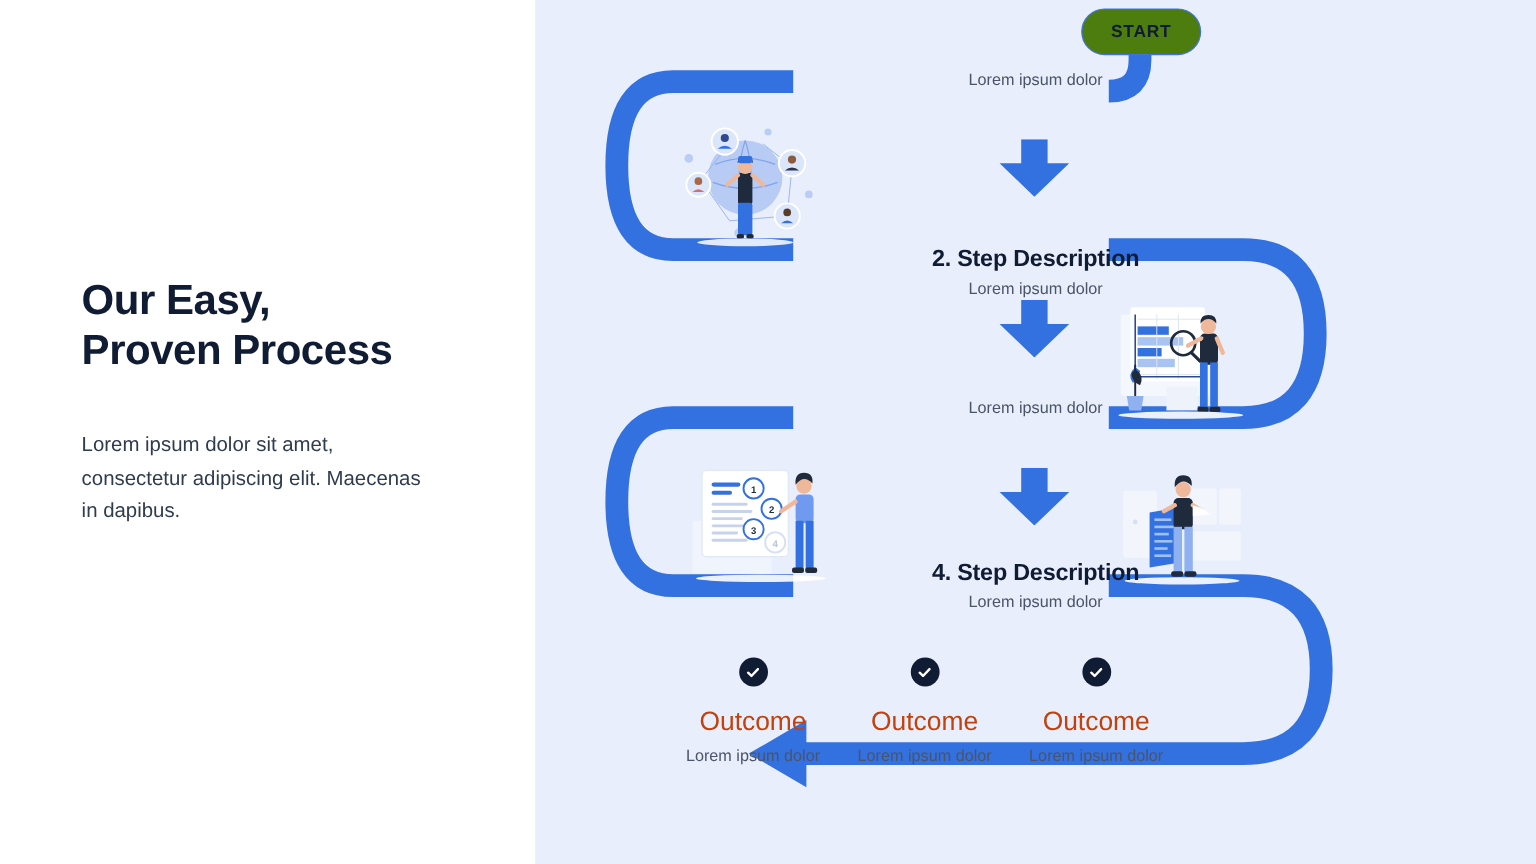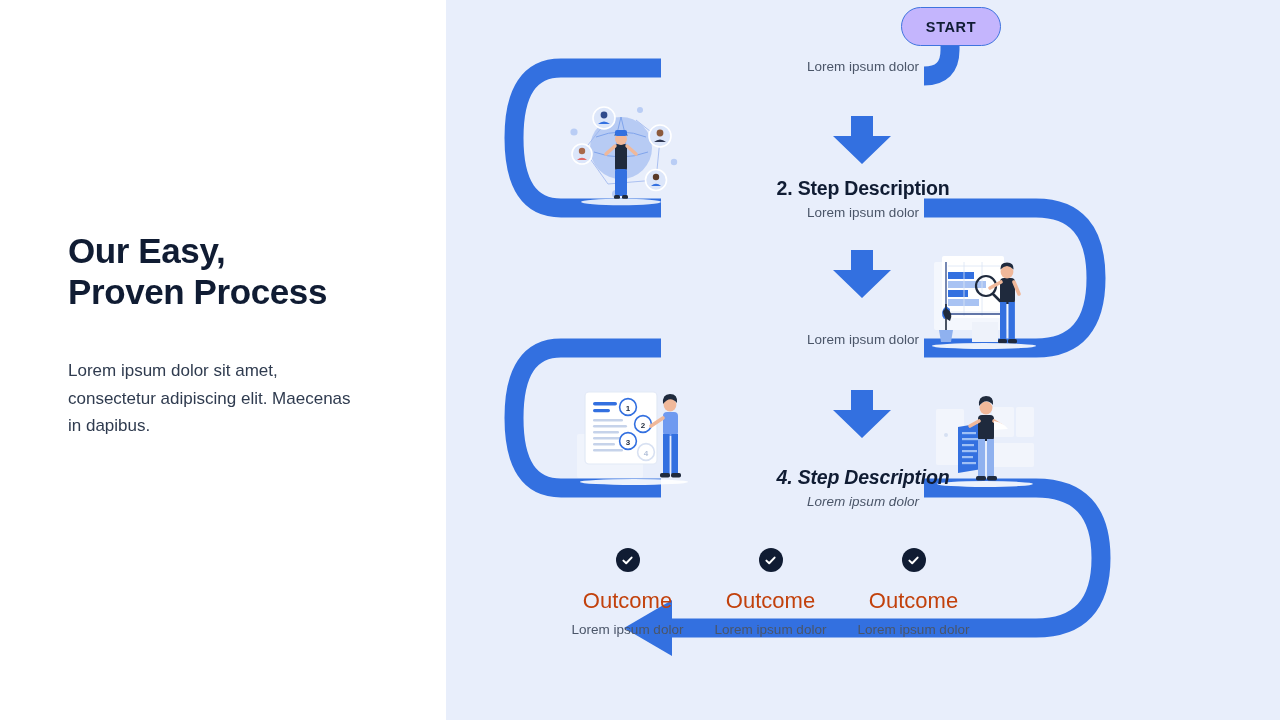--- a/index.html
+++ b/index.html
@@ -31,42 +31,42 @@
   #right-panel {
     position:absolute; left:446px; top:0; width:834px; height:720px;
     background:#e8eefb; overflow:hidden;
   }
   #flow-svg { position:absolute; left:0; top:0; width:834px; height:720px; }
 
   
   #start-badge {
     position:absolute; left:455px; top:7px;
     width:100px; height:39px; border-radius:20px;
-    background:#c4b5fd; border:1.6px solid #3f74df;
+    background:#4d7c0f; border:1.6px solid #3f74df;
     display:flex; align-items:center; justify-content:center;
     z-index:6;
   }
   #start-badge span {
     font-size:14.5px; font-weight:bold; color:#101c33; letter-spacing:0.6px;
   }
 
   
   .step { position:absolute; left:0; width:834px; text-align:center; z-index:5; }
   .step-title {
     font-size:19.5px; font-weight:bold; color:#101c33;
     letter-spacing:-0.2px; line-height:1.25;
   }
   .step-sub {
     font-size:13.5px; font-weight:400; color:#4a5568;
     margin-top:4px; line-height:1.3;
   }
   #step-1 { top:54px; }
-  #step-2 { top:176px; }
+  #step-2 { top:204px; }
   #step-3 { top:327px; }
-  #step-4 { top:465px;font-style:italic; }
+  #step-4 { top:465px; }
 
   
   .down-arrow { position:absolute; left:0; width:834px; height:48px; z-index:5; }
   #arrow-1 { top:116px; }
   #arrow-2 { top:250px; }
   #arrow-3 { top:390px; }
 
   
   #outcomes {
     position:absolute; left:0; top:548px; width:834px;

